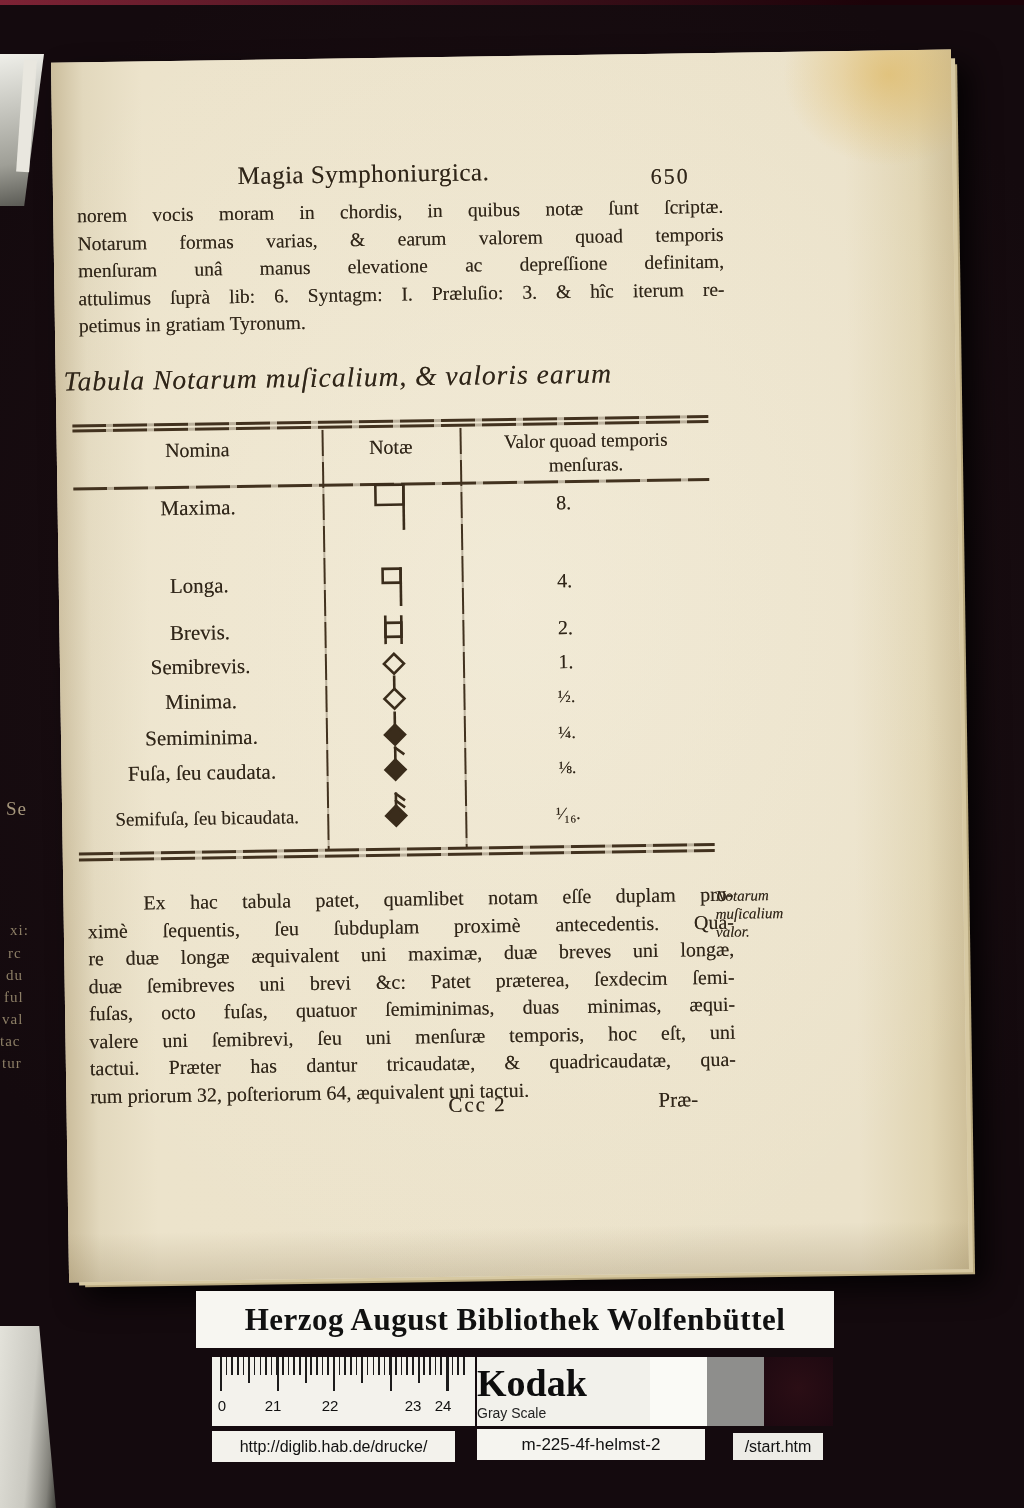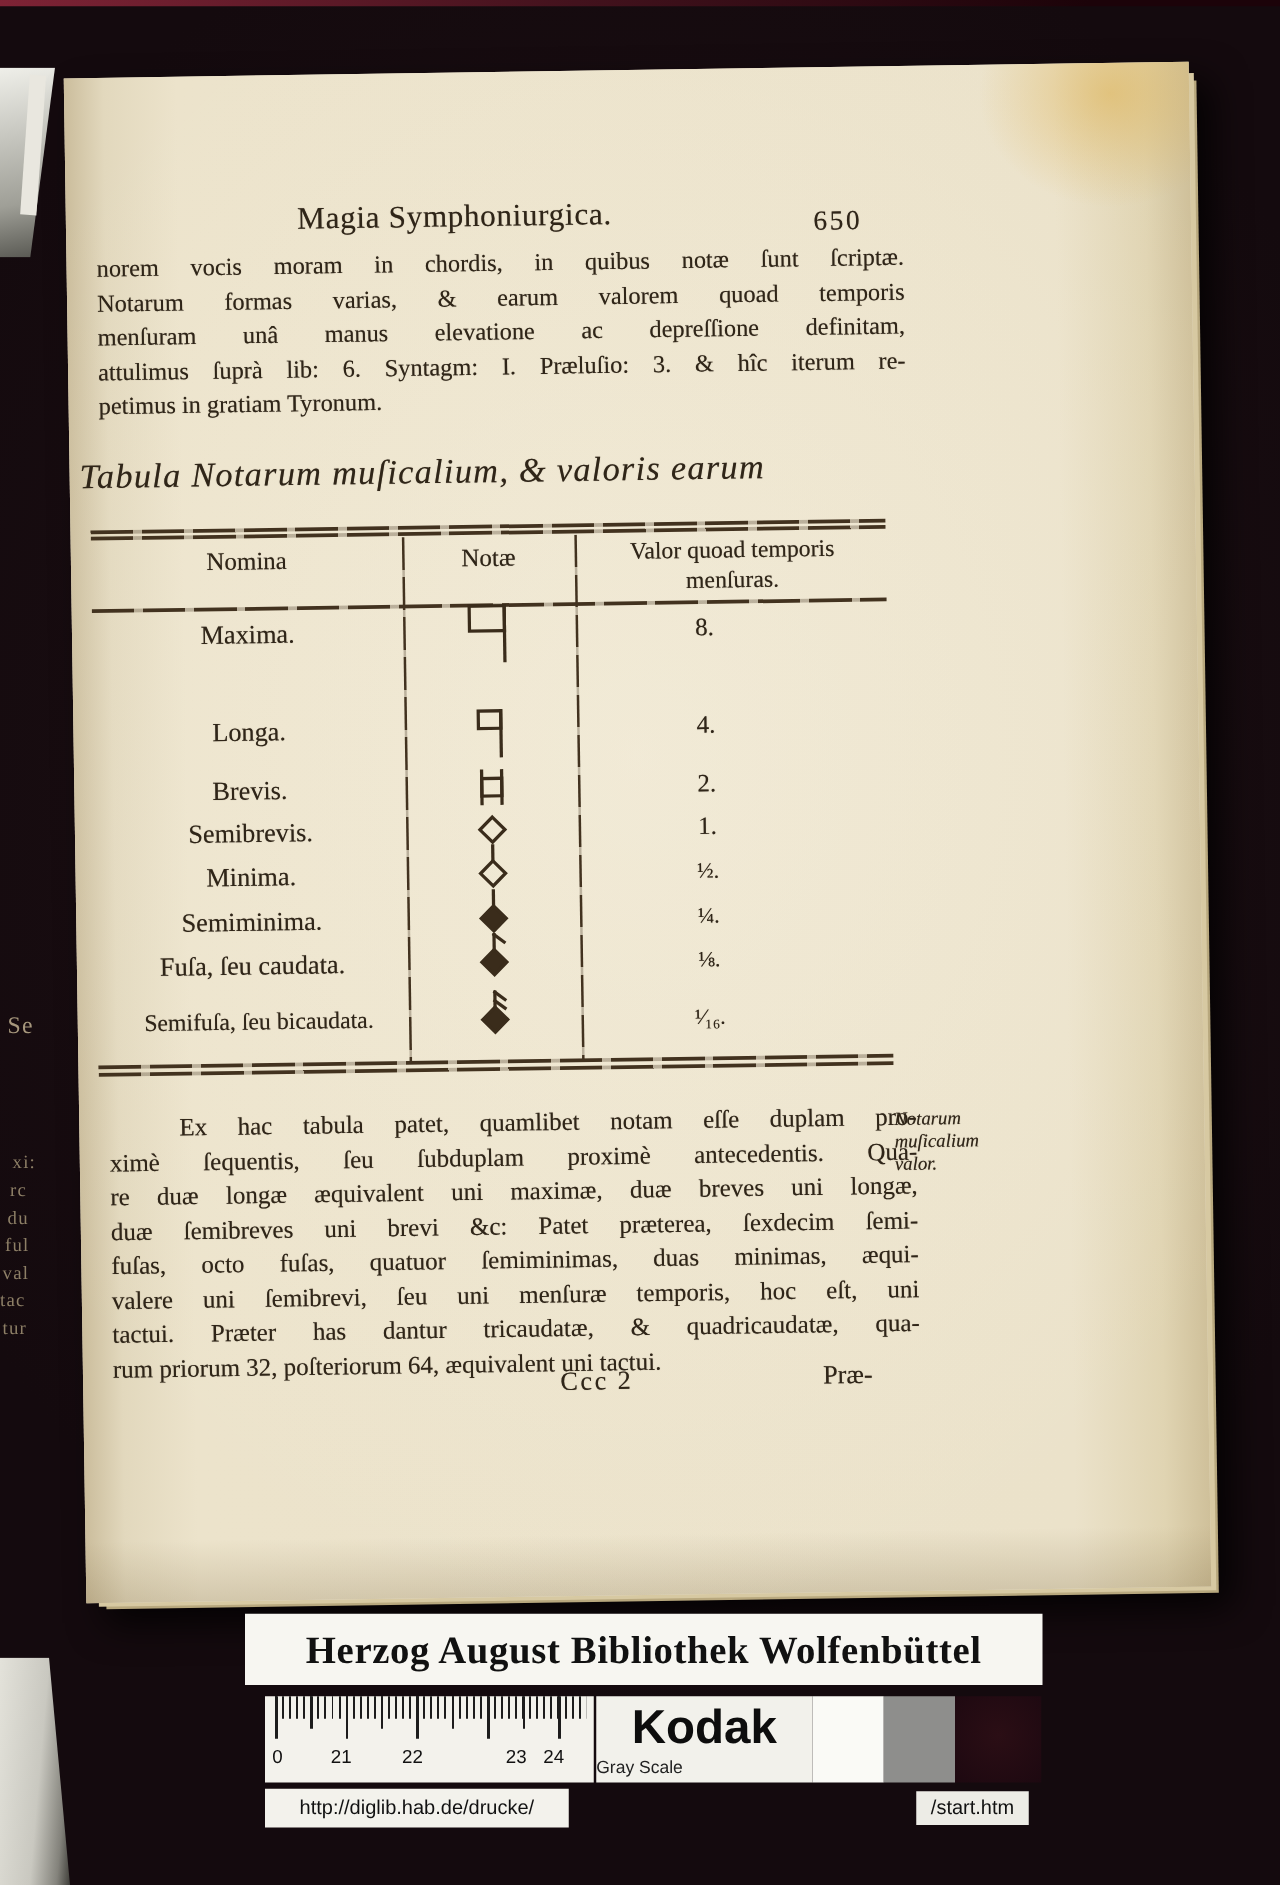--- a/index.html
+++ b/index.html
@@ -20,21 +20,21 @@
   
   .left-wedge-top { position:absolute; left:0; top:54px; width:44px; height:152px;
     background:linear-gradient(170deg,#efefe9,#9f9f97 70%,#55554f);
     clip-path:polygon(0 0,100% 0,55% 100%,0 100%); }
   .left-sliver { position:absolute; left:20px; top:60px; width:13px; height:112px;
     background:#e9e7df; transform:rotate(4deg); }
   .left-wedge-bottom { position:absolute; left:0; top:1326px; width:56px; height:182px;
     background:linear-gradient(95deg,#e3e2da 0%,#c9c8c0 55%,#83827b 85%,#3f3e39 100%);
     clip-path:polygon(0 0,70% 0,100% 100%,0 100%); }
   .frag { position:absolute; font-size:15px; color:#8d7f66; letter-spacing:1px; }
-  .f0 { top:798px; left:6px; font-size:19px; color:#a6977c;margin-top:12px; }
+  .f0 { top:798px; left:6px; font-size:19px; color:#a6977c; }
   .f1 { top:922px; left:10px; } .f2 { top:945px; left:8px; }
   .f3 { top:967px; left:6px; }  .f4 { top:989px; left:4px; }
   .f5 { top:1011px; left:2px; } .f6 { top:1033px; left:0; }
   .f7 { top:1055px; left:2px; }
 
   
   .page { position:absolute; left:60px; top:56px; width:900px; height:1220px;
     transform:rotate(-0.85deg);
     color:#2f2518;
     background:
@@ -109,22 +109,22 @@
     background:repeating-linear-gradient(90deg,#1c1c1c 0 1.6px, rgba(0,0,0,0) 1.6px 5.65px); }
   .ticks.med { height:26px;
     background:repeating-linear-gradient(90deg,#1c1c1c 0 1.8px, rgba(0,0,0,0) 1.8px 28.3px); }
   .ticks.major { height:34px;
     background:repeating-linear-gradient(90deg,#1c1c1c 0 2.2px, rgba(0,0,0,0) 2.2px 56.6px); }
   .rnum { position:absolute; top:40px; width:26px; text-align:center;
     font-family:"Liberation Sans","DejaVu Sans",sans-serif; font-size:15px; color:#111; }
   .rn0 { left:-3px; } .rn1 { left:48px; } .rn2 { left:105px; } .rn3 { left:162px;margin-left:26px; } .rn4 { left:218px; }
 
   .kodak-box { position:absolute; left:477px; top:1357px; width:173px; height:69px; background:#f2f1eb; }
-  .kodak-word { position:absolute; left:0; top:4px; width:100%; text-align:center;
-    font-family:Liberation Sans, sans-serif; font-weight:bold; font-size:38px; color:#0d0d0d; }
+  .kodak-word { position:absolute; left:0; top:4px; width:100%; 
+    font-family:Liberation Serif, serif; font-weight:bold; font-size:38px; color:#0d0d0d; }
   .grayscale-word { position:absolute; left:0; top:48px; width:100%; text-align:left;
     font-family:"Liberation Sans","DejaVu Sans",sans-serif; font-size:14px; color:#222; }
 
   .patch { position:absolute; top:1357px; height:69px; }
   .patch.white { left:650px; width:57px; background:#fafaf6; }
   .patch.gray  { left:707px; width:57px; background:#8e8e8c; }
   .patch.dark  { left:764px; width:69px; background:radial-gradient(80% 80% at 50% 45%, #2b0e15, #1c0810); }
 
   .bstrip { position:absolute; display:flex; align-items:center; justify-content:center;
     font-family:"Liberation Sans","DejaVu Sans",sans-serif; color:#111; }
@@ -275,14 +275,15 @@
 
   <div class="kodak-box">
     <div class="kodak-word">Kodak</div>
     <div class="grayscale-word">Gray Scale</div>
   </div>
   <div class="patch white"></div>
   <div class="patch gray"></div>
   <div class="patch dark"></div>
 
   <div class="bstrip url-strip">http://diglib.hab.de/drucke/</div>
+  <div class="bstrip shelf-strip">m-225-4f-helmst-2</div>
   <div class="bstrip start-strip">/start.htm</div>
 </div>
 
 </body></html>

